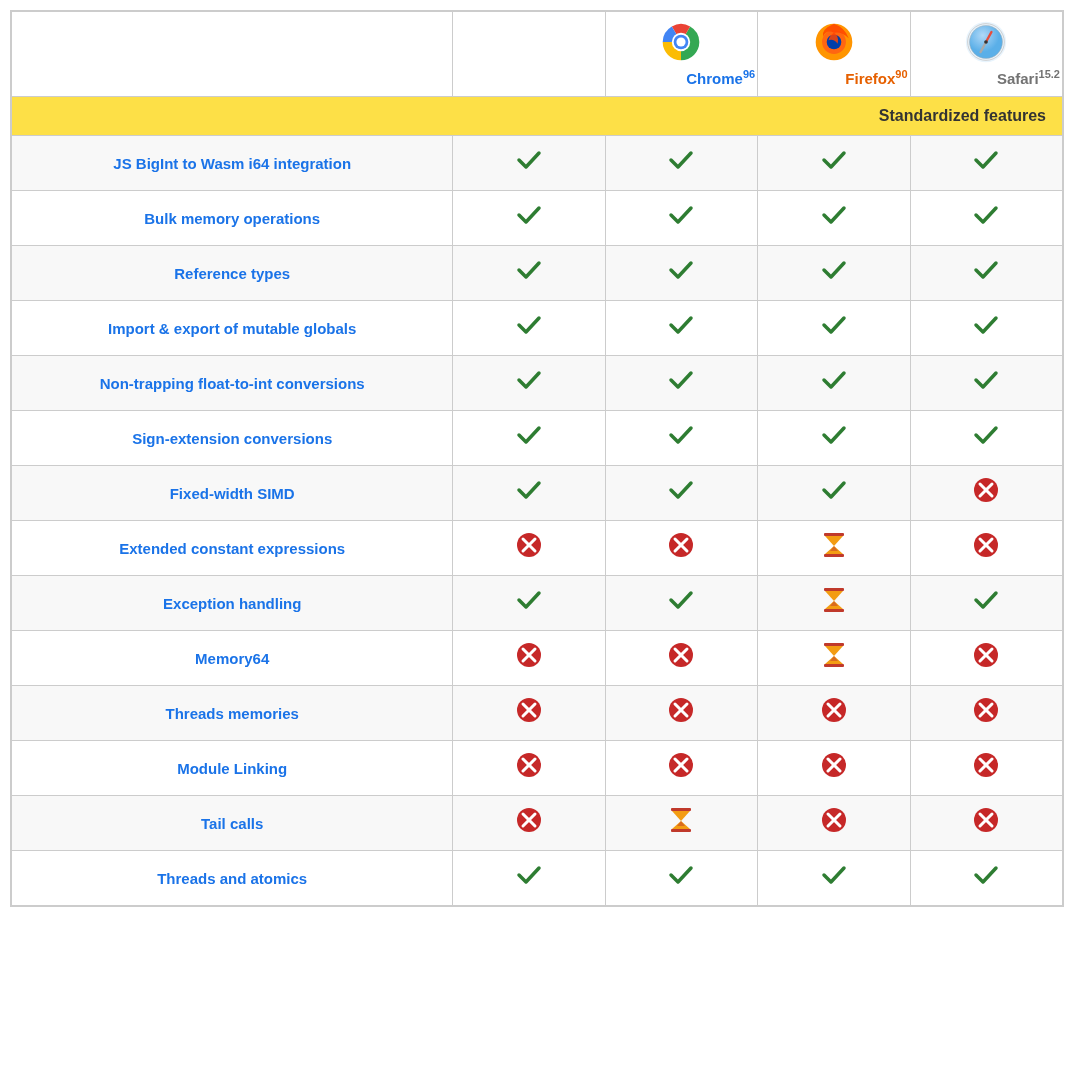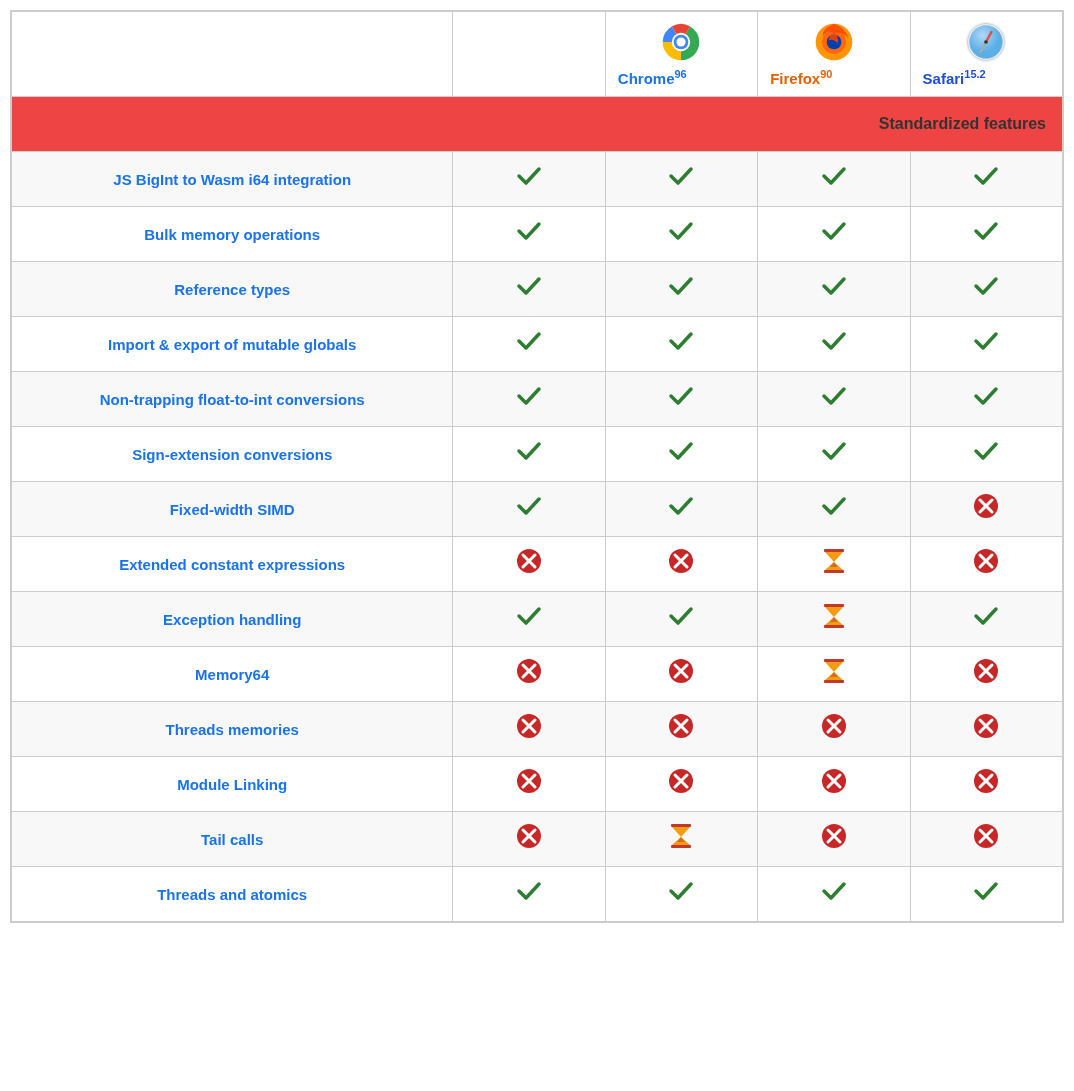--- a/index.html
+++ b/index.html
@@ -13,22 +13,22 @@
     .table-wrapper {
       width: 1074px;
       border: 1px solid #ccc;
     }
     table {
       width: 100%;
       border-collapse: collapse;
     }
     thead th {
       border: 1px solid #ccc;
-      padding: 8px 12px;
-      text-align: left;
+      padding: 8px 2px;
+      text-align: right;
       vertical-align: middle;
       background: #fff;
     }
     th.feature-col {
       width: 42%;
       background: #fff;
     }
     th.browser-col {
       width: 14.5%;
     }
@@ -37,31 +37,31 @@
       font-size: 16px;
       color: #333;
       line-height: 1.3;
     }
     .browser-name {
       font-weight: bold;
       font-size: 15px;
     }
     .browser-name.chrome { color: #1a73e8; }
     .browser-name.firefox { color: #e66000; }
-    .browser-name.safari { color: #1d4ed8; }
+    .browser-name.safari { color: #737373; }
     .version-sup {
       font-size: 11px;
       vertical-align: super;
     }
     .section-header td {
-      background: #ef4444;
+      background: #fde047;
       text-align: right;
       font-weight: bold;
       font-size: 16px;
-      padding: 18px 16px;
+      padding: 10px 16px;
       color: #333;
       border: 1px solid #ccc;
     }
     .feature-row td {
       border: 1px solid #ccc;
       text-align: center;
       padding: 10px 6px;
       font-size: 22px;
     }
     .feature-row td.feature-name {

